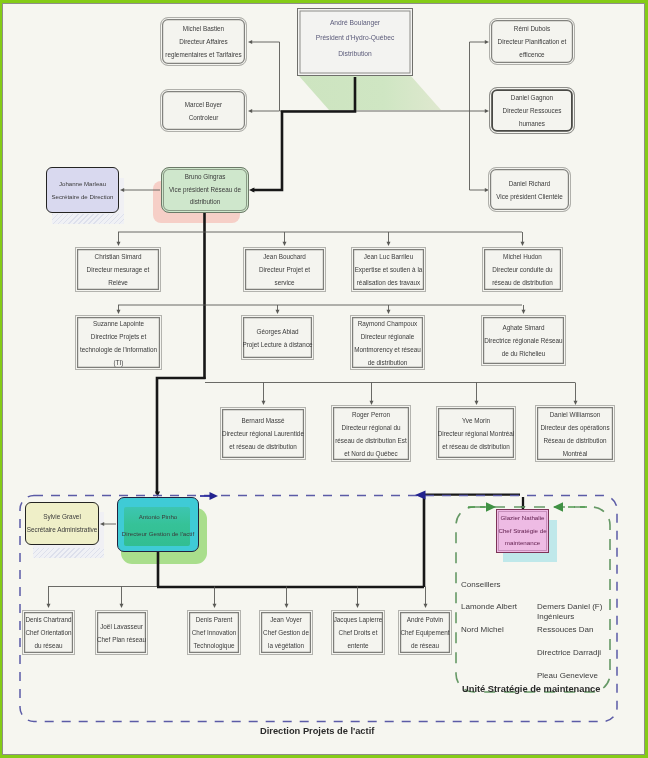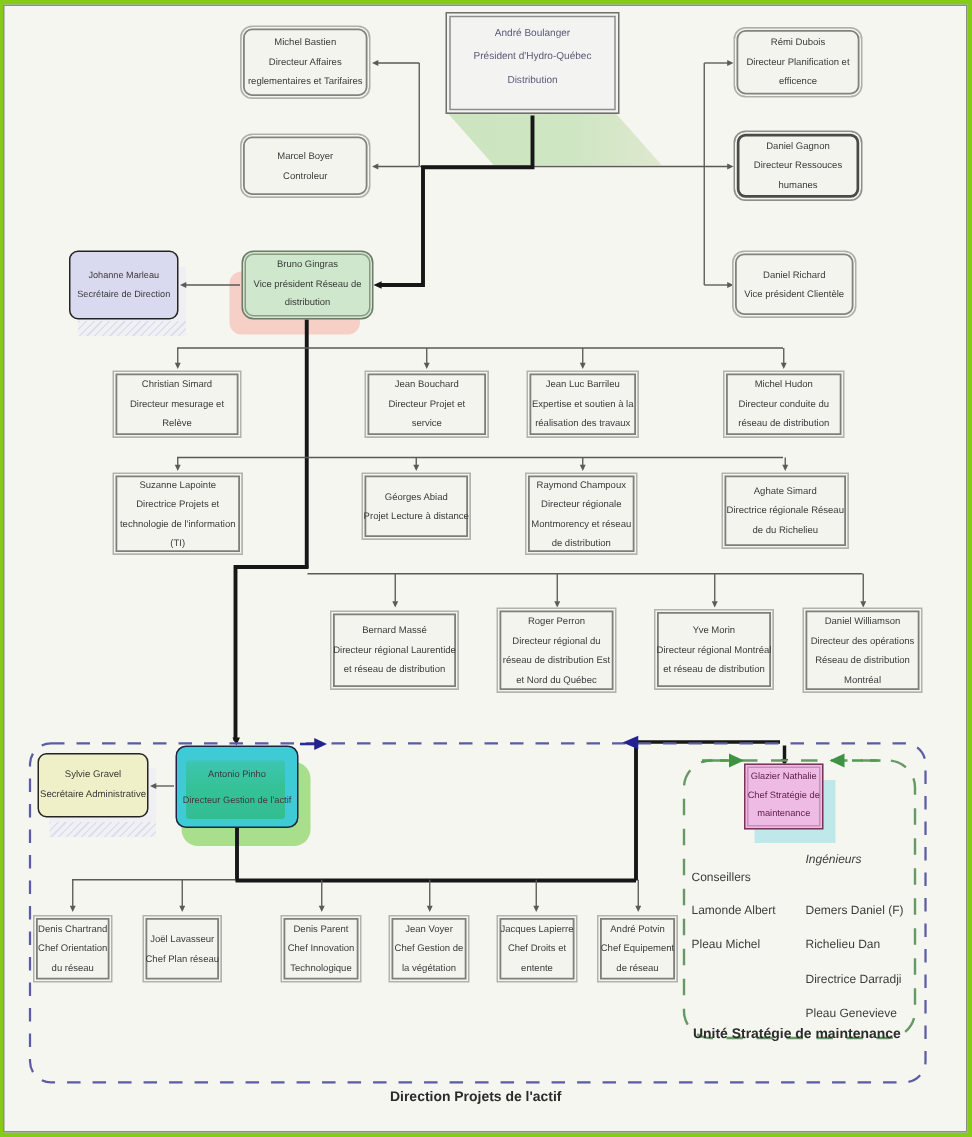--- a/index.html
+++ b/index.html
@@ -285,21 +285,21 @@
       <line x1="200" y1="496" x2="211" y2="496" stroke="#2b2b9e" stroke-width="1.7"></line>
       <path d="M 218 496 L 209.5 492 L 209.5 500 Z" fill="#23238f"></path>
       <path d="M 415 495 L 425.5 490.5 L 425.5 499.5 Z" fill="#23238f"></path>
       <line x1="468" y1="507" x2="486" y2="507" stroke="#4f9b4f" stroke-width="1.6" stroke-dasharray="7 5"></line>
       <path d="M 496 507 L 486 502.3 L 486 511.7 Z" fill="#3f9143"></path>
       <line x1="568" y1="507" x2="592" y2="507" stroke="#4f9b4f" stroke-width="1.6" stroke-dasharray="7 5"></line>
       <path d="M 553 507 L 563 502.3 L 563 511.7 Z" fill="#3f9143"></path>
     </svg>
   <div class="unit-text" data-name="unit-col1-header" style="left:461px;top:580px;">Conseillers</div>
   <div class="unit-text" data-name="unit-col1-item" style="left:461px;top:602px;">Lamonde Albert</div>
-  <div class="unit-text" data-name="unit-col1-item" style="left:461px;top:625px;">Pleau Michel</div>
-  <div class="unit-text" data-name="unit-col2-header" style="left:537px;top:568px;font-style:italic;">Ingénieurs</div>
+  <div class="unit-text" data-name="unit-col1-item" style="left:461px;top:625px;">Nord Michel</div>
+  <div class="unit-text" data-name="unit-col2-header" style="left:537px;top:612px;">Ingénieurs</div>
   <div class="unit-text" data-name="unit-col2-item" style="left:537px;top:602px;">Demers Daniel (F)</div>
-  <div class="unit-text" data-name="unit-col2-item" style="left:537px;top:625px;">Richelieu Dan</div>
+  <div class="unit-text" data-name="unit-col2-item" style="left:537px;top:625px;">Ressouces Dan</div>
   <div class="unit-text" data-name="unit-col2-item" style="left:537px;top:648px;">Directrice Darradji</div>
   <div class="unit-text" data-name="unit-col2-item" style="left:537px;top:671px;">Pleau Genevieve</div>
   <div class="caption" data-name="unit-caption" style="left:462px;top:684px;font-size:9.3px;">Unité Stratégie de maintenance</div>
   <div class="caption" data-name="bottom-caption" style="left:260px;top:726px;font-size:9.3px;">Direction Projets de l'actif</div>
 </div>
 
 </body></html>

